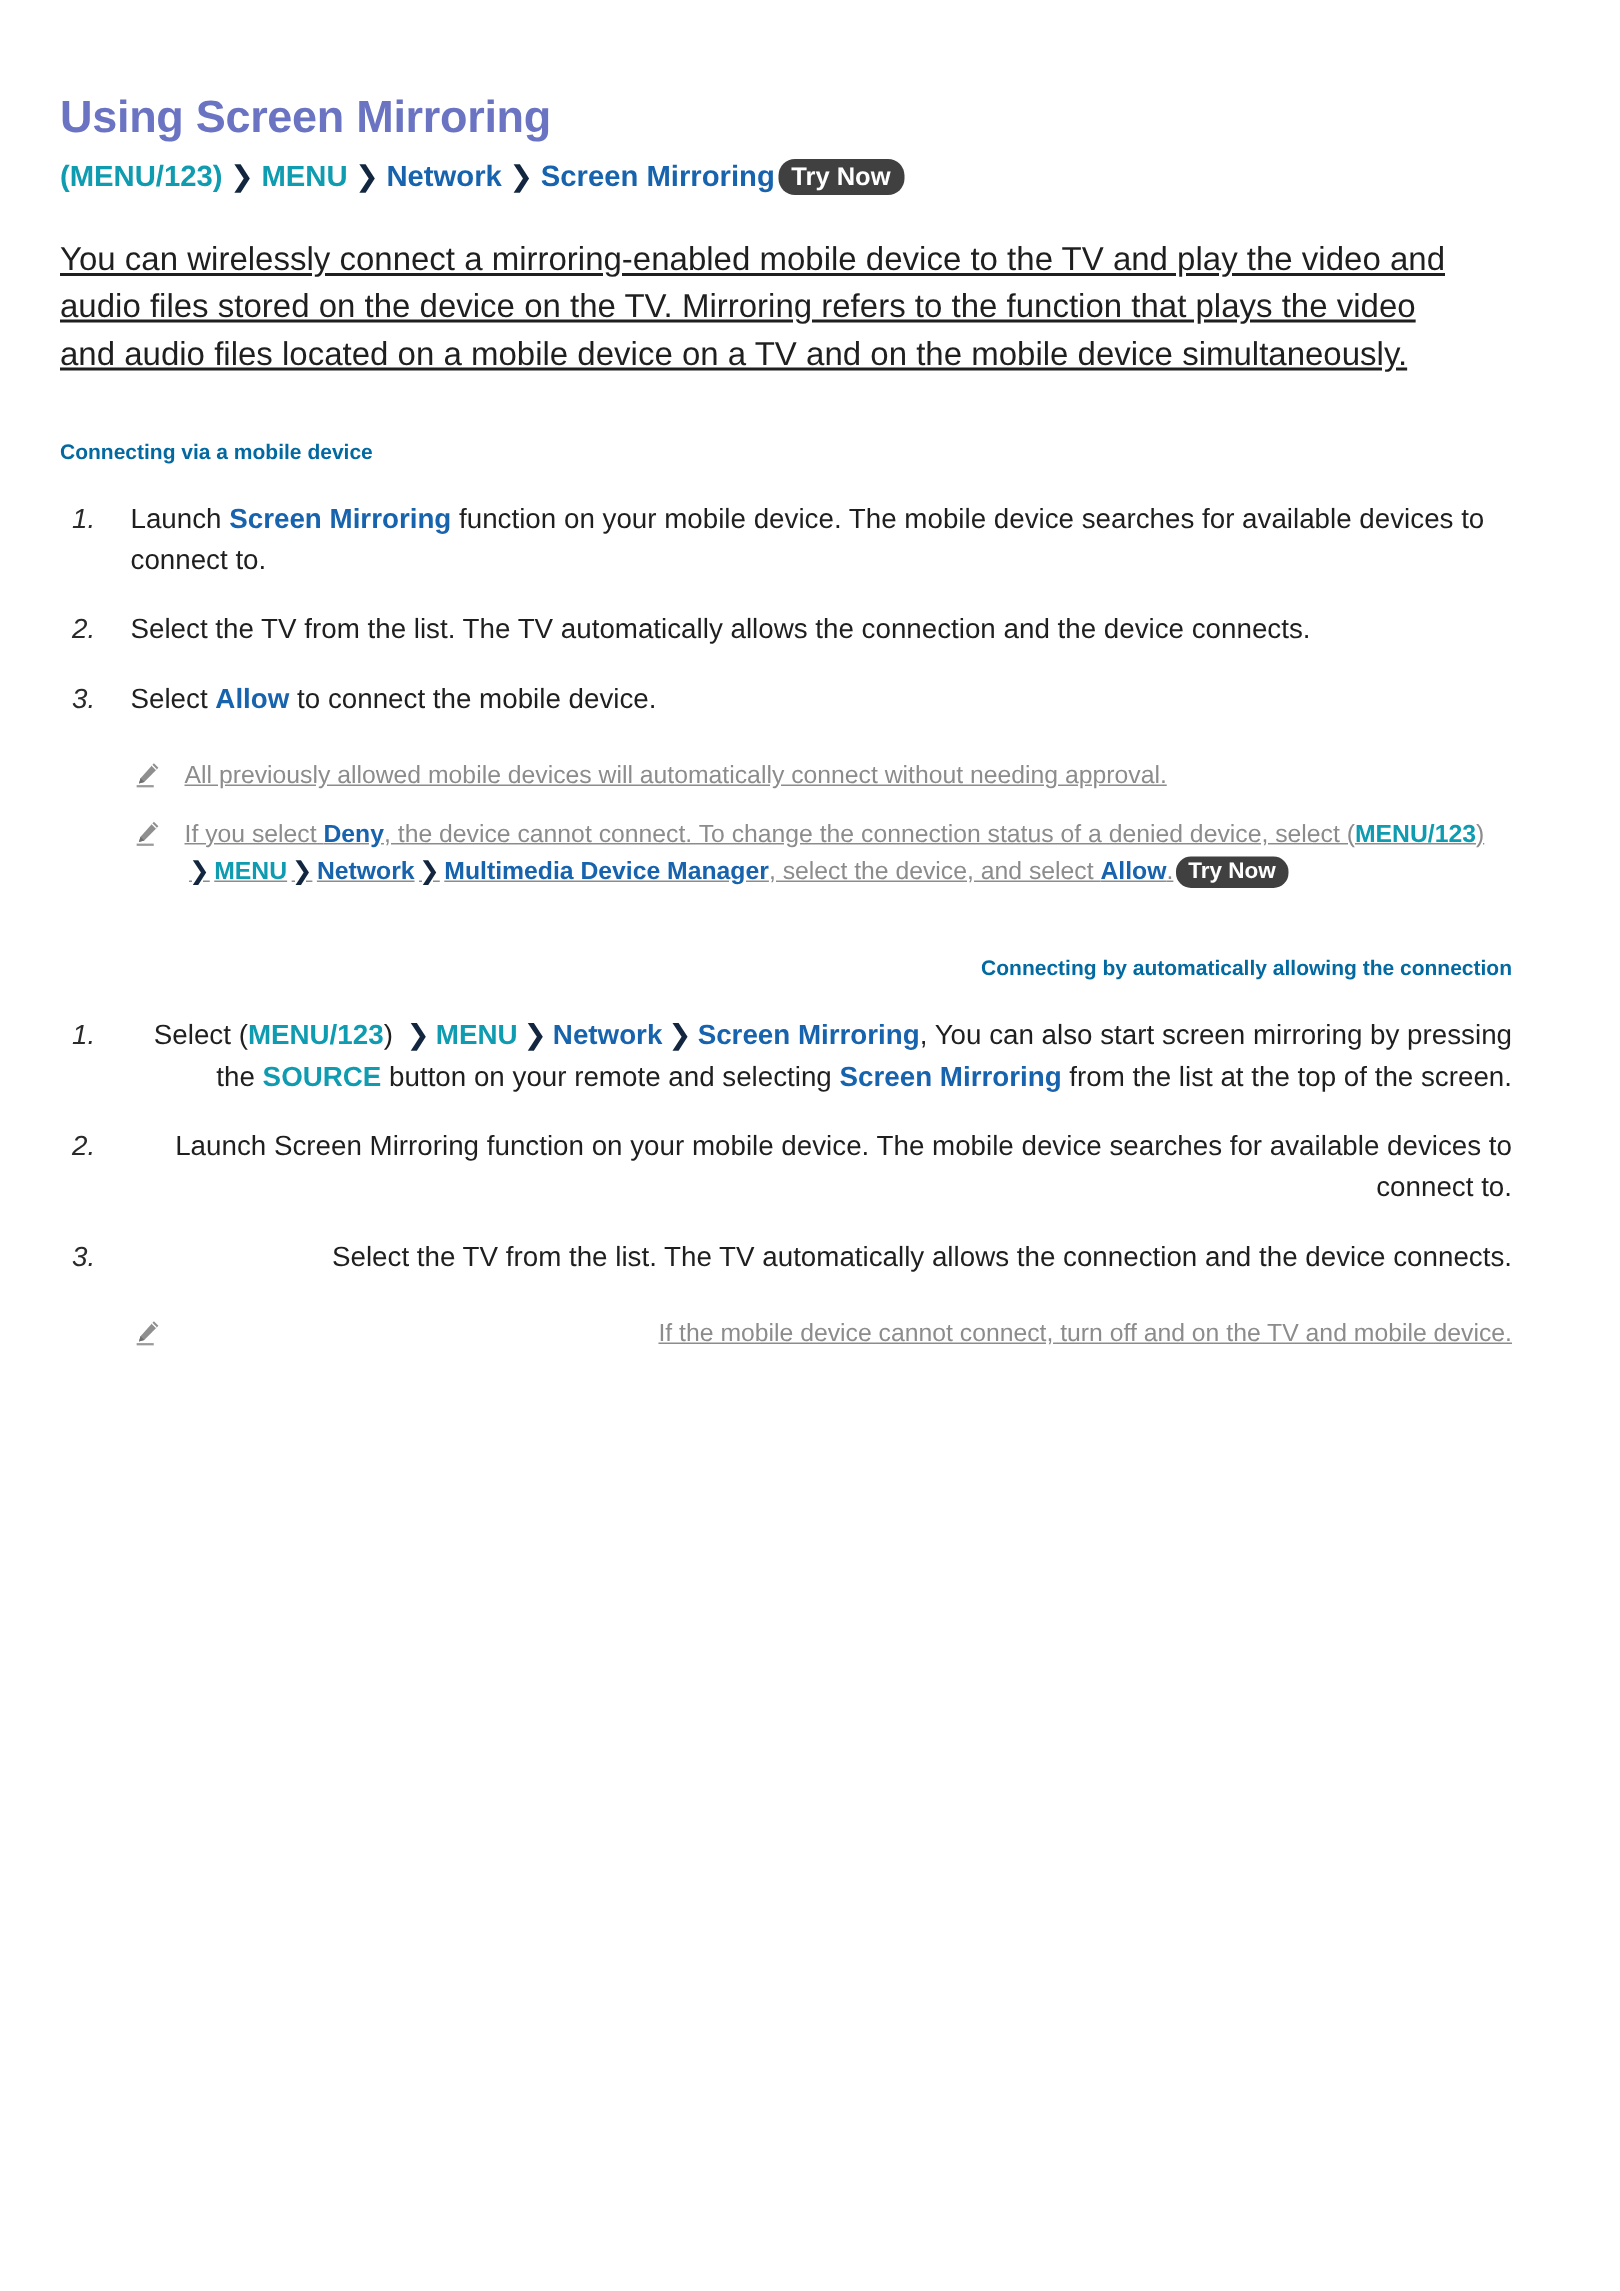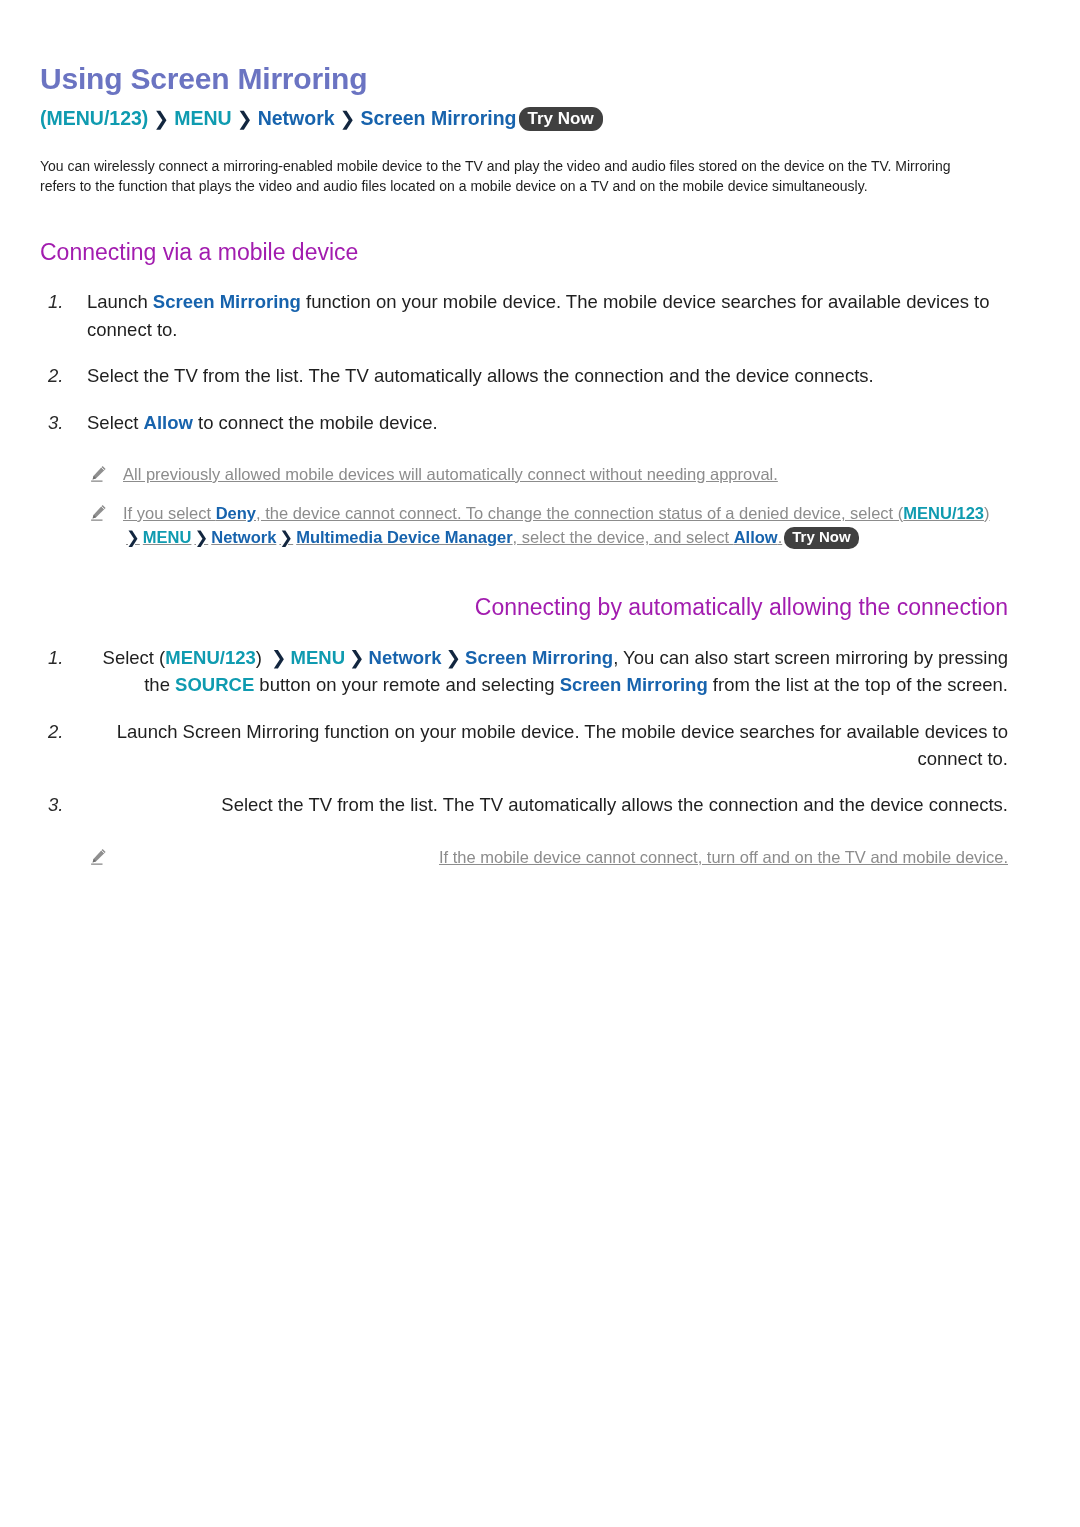--- a/index.html
+++ b/index.html
@@ -63,32 +63,33 @@
     margin-left: 2px;
   }
   .try-now.sm {
     font-size: 15px;
     border-radius: 10px;
     padding: 1px 8px 2px 8px;
   }
 
   
   .intro {
-    font-size: 14px;
+    font-size: 22px;
     line-height: 1.42;
     color: #1f1f1f;
     margin: 0 0 42px 0;
     max-width: 930px;
+    text-decoration: underline;
   }
 
   
   .section-heading {
-    font-size: 23px;
-    font-weight: normal;
-    color: #a21caf;
+    font-size: 14px;
+    font-weight: bold;
+    color: #0369a1;
     margin: 0 0 22px 0;
     line-height: 1.2;
   }
   .section + .section { margin-top: 44px; text-align: right; }
 
   
   ol.steps {
     list-style: none;
     margin: 0;
     padding: 0;

